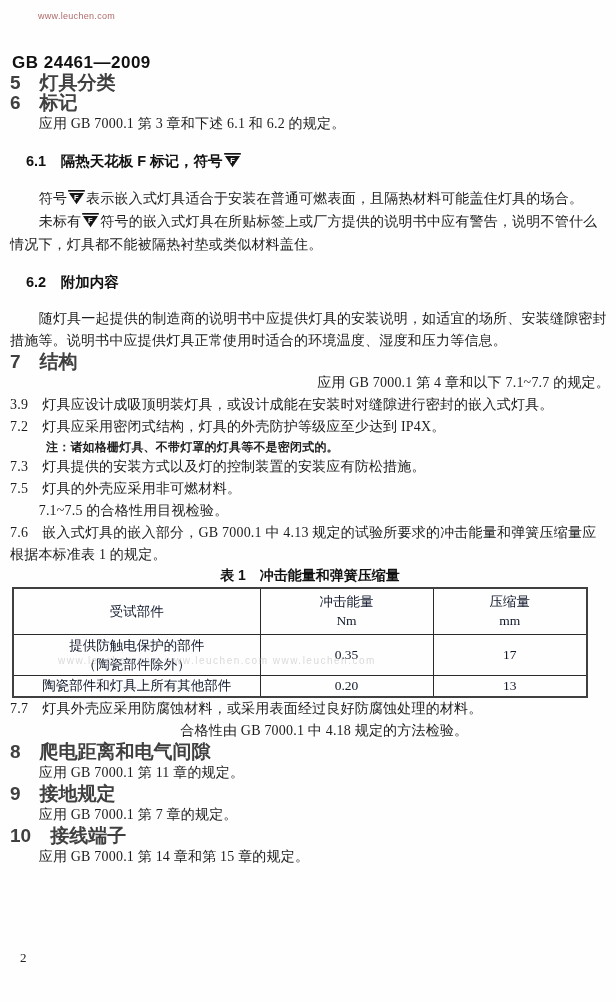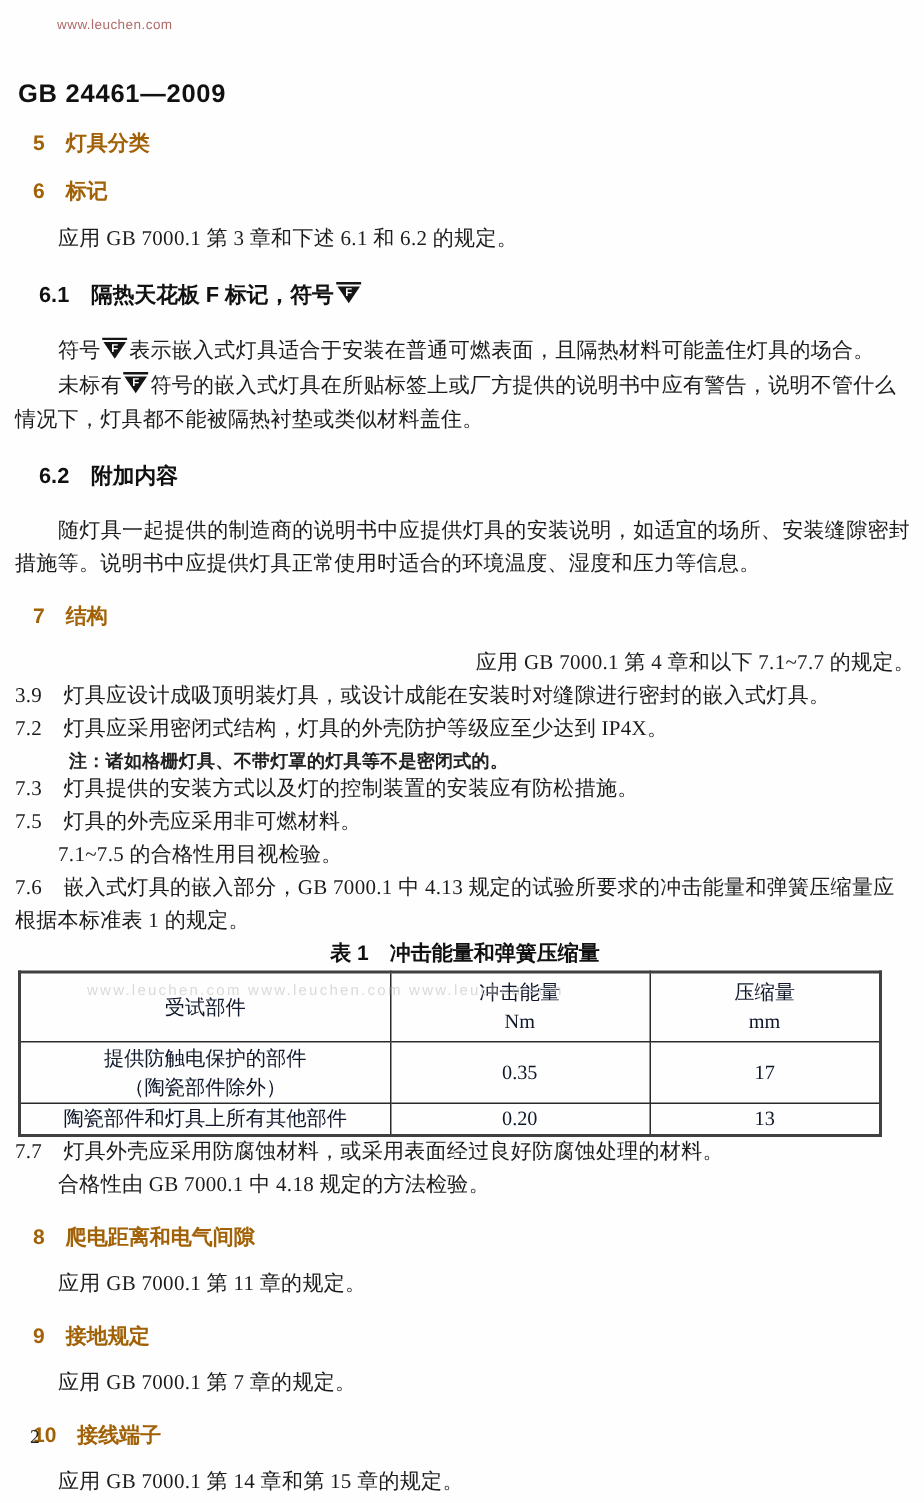--- a/index.html
+++ b/index.html
@@ -15,21 +15,21 @@
     font:9px "Liberation Sans","DejaVu Sans",sans-serif;
     color:#b06a6a;letter-spacing:.3px;
   }
   .doc-code{
     margin:53px 0 0 2px;
     font-family:"Liberation Sans","DejaVu Sans",sans-serif;
     font-weight:bold;font-size:17px;line-height:20px;letter-spacing:.5px;color:#111;
   }
   h2.sec{
     font-family:"Liberation Sans","DejaVu Sans",sans-serif;
-    font-weight:bold;font-size:14px;line-height:20px;margin:12px;color:#a16207;
+    font-weight:bold;font-size:19px;line-height:20px;margin:0;color:#404040;
   }
   h3.subsec{
     font-family:"Liberation Sans","DejaVu Sans",sans-serif;
     font-weight:bold;font-size:14.5px;line-height:20px;margin:16px;color:#111;
   }
   p.body{
     font-size:14px;line-height:22px;margin:0;letter-spacing:.2px;color:#1c1c1c;
   }
   p.lh23{line-height:23px;}
   .indent{text-indent:2.05em;}
@@ -71,21 +71,21 @@
   .t1 .hrow{height:46px;}
   .t1 .r1{height:41px;}
   .t1 .r2{height:22px;}
   .cellline{line-height:19px;}
   .ghost-watermark{
     position:absolute;top:655px;left:58px;width:490px;
     font:10px "Liberation Sans",sans-serif;color:#bcbcbc;opacity:.55;
     letter-spacing:1.5px;white-space:nowrap;overflow:hidden;filter:blur(.5px);
   }
   .s77{margin-top:16px;line-height:21px;}
-  .p77{line-height:22px;}
+  .p77{line-height:22px;text-align:center;}
   .h8{margin-top:5px;}
   .p8{margin-top:8px;}
   .h9{margin-top:6px;}
   .p9{margin-top:8px;}
   .h10{margin-top:7px;}
   .p10{margin-top:8px;}
   .page-number{
     position:absolute;left:20px;top:950px;font-size:13px;color:#222;
   }
   .fmark{display:inline-block;width:17px;height:15px;vertical-align:-2px;margin:0 1px;}

